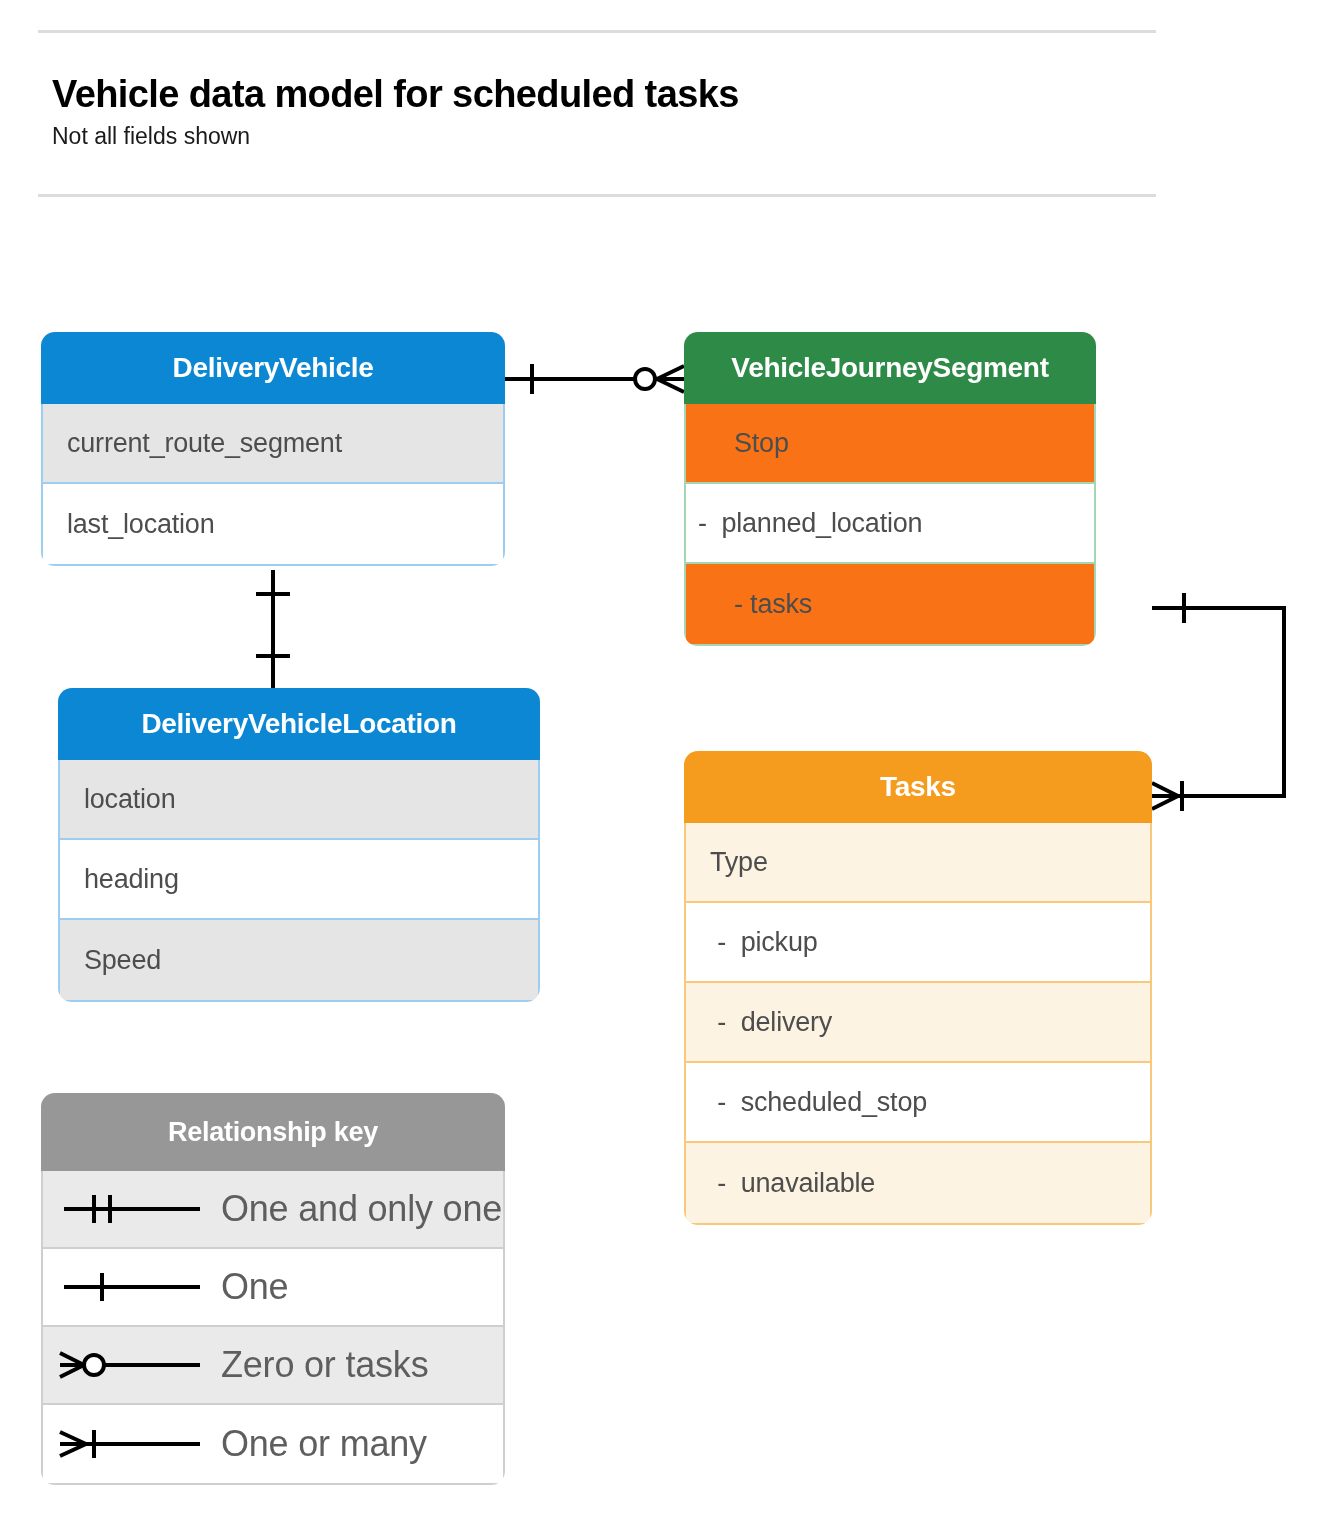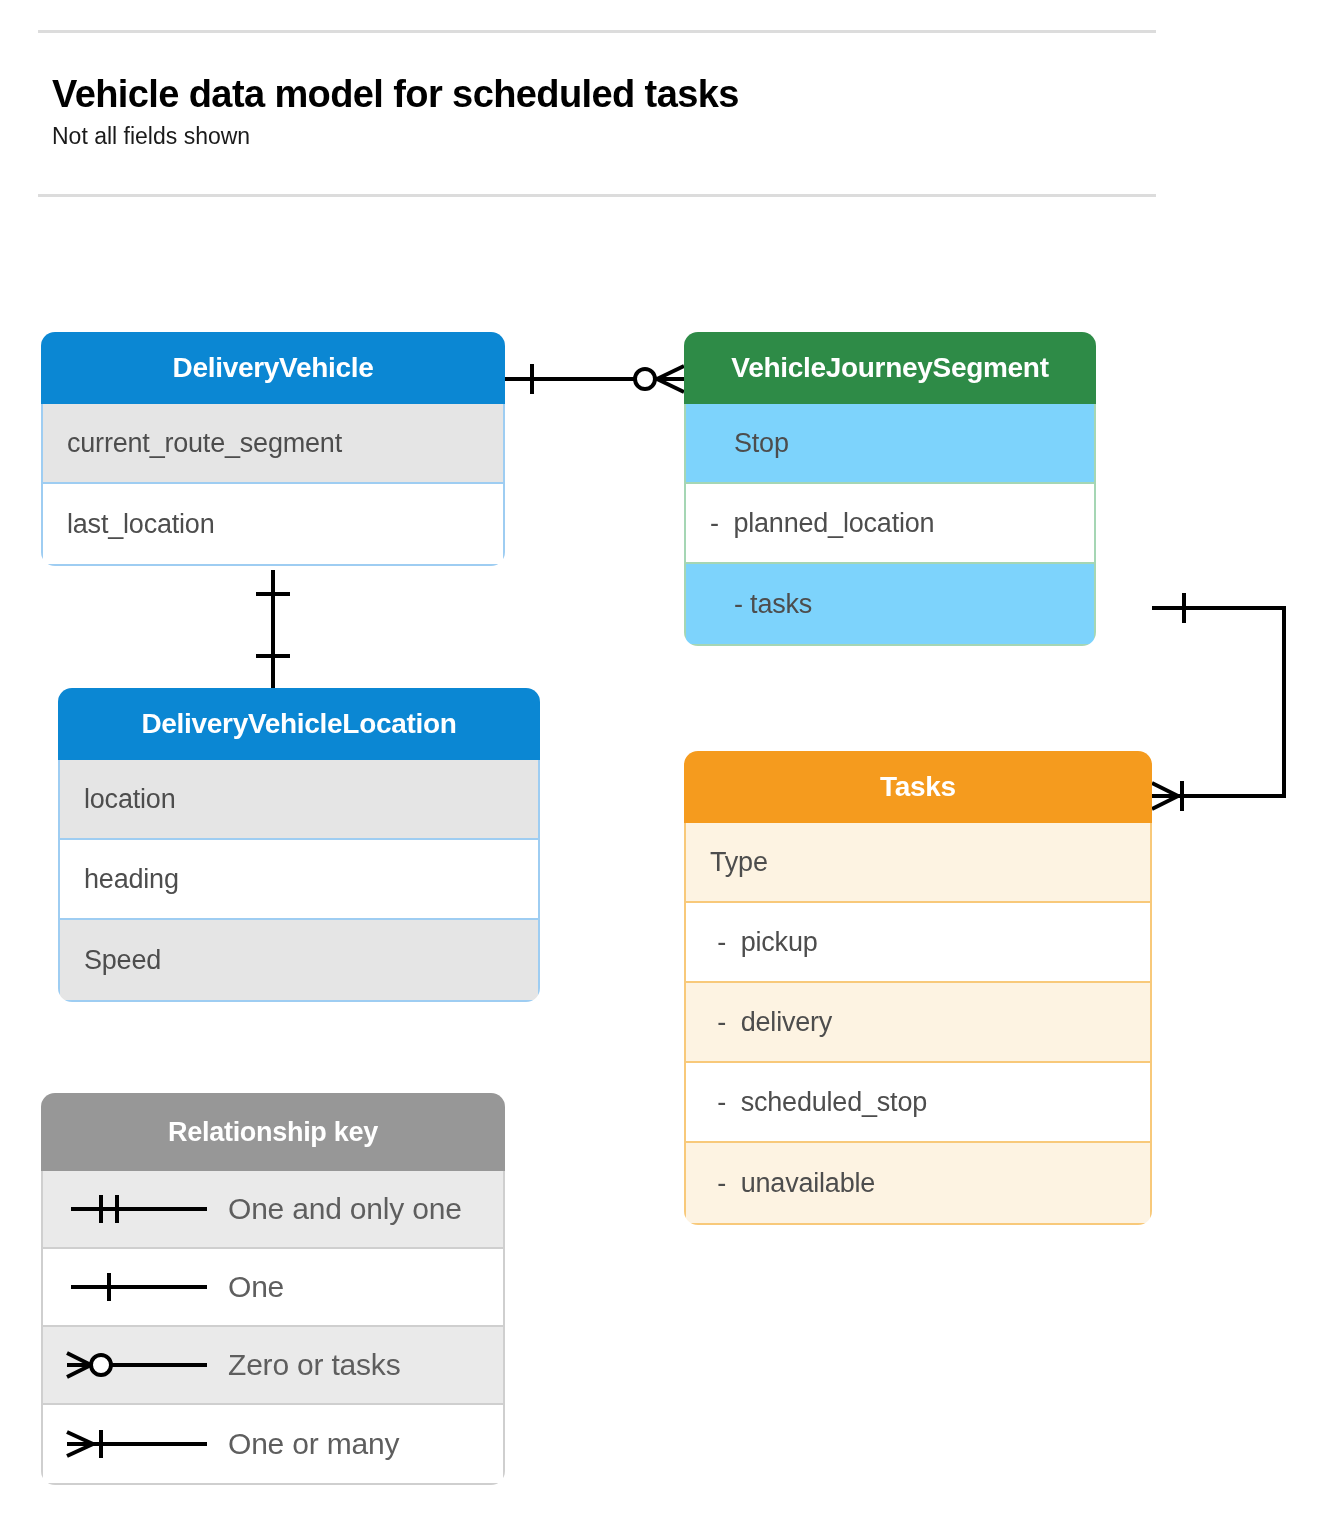--- a/index.html
+++ b/index.html
@@ -83,22 +83,22 @@
   .theme-blue .ent-row { border-bottom: 2px solid #9ecdf2; }
   .theme-blue .ent-row:last-child { border-bottom: none; }
   .theme-blue .ent-row.alt { background: #e5e5e5; }
   .theme-blue .ent-row.plain { background: #ffffff; }
 
   
   .theme-green .ent-head { background: #2e8b47; }
   .theme-green .ent-rows { border: 2px solid #a5d6b4; border-top: none; }
   .theme-green .ent-row { border-bottom: 2px solid #a5d6b4; }
   .theme-green .ent-row:last-child { border-bottom: none; }
-  .theme-green .ent-row.alt { background: #7dd3fc; padding-left: 48px; }
-  .theme-green .ent-row.plain { background: #ffffff; }
+  .theme-green .ent-row.alt { background: #f97316; padding-left: 48px; }
+  .theme-green .ent-row.plain { background: #ffffff; padding-left: 12px; }
 
   
   .theme-orange .ent-head { background: #f59b1e; }
   .theme-orange .ent-rows { border: 2px solid #f8c97a; border-top: none; }
   .theme-orange .ent-row { border-bottom: 2px solid #f8c97a; }
   .theme-orange .ent-row:last-child { border-bottom: none; }
   .theme-orange .ent-row.alt { background: #fdf3e2; }
   .theme-orange .ent-row.plain { background: #ffffff; }
 
   
@@ -124,22 +124,22 @@
 
   #entity-tasks { left: 684px; top: 751px; width: 468px; }
   #entity-tasks .ent-head { height: 72px; }
   #entity-tasks .ent-row { height: 80px; }
 
   
   #legend { left: 41px; top: 1093px; width: 464px; }
   #legend .ent-head { height: 78px; font-size: 27px; }
   #legend .ent-row {
     height: 78px;
-    padding-left: 7px;
-    font-size: 30px;
+    padding-left: 0;
+    font-size: 36px;
     color: #5e5e5e;
   }
   .legend-glyph {
     width: 178px;
     flex: 0 0 178px;
     display: flex;
     align-items: center;
     justify-content: center;
   }
   .legend-label { flex: 1 1 auto; }

